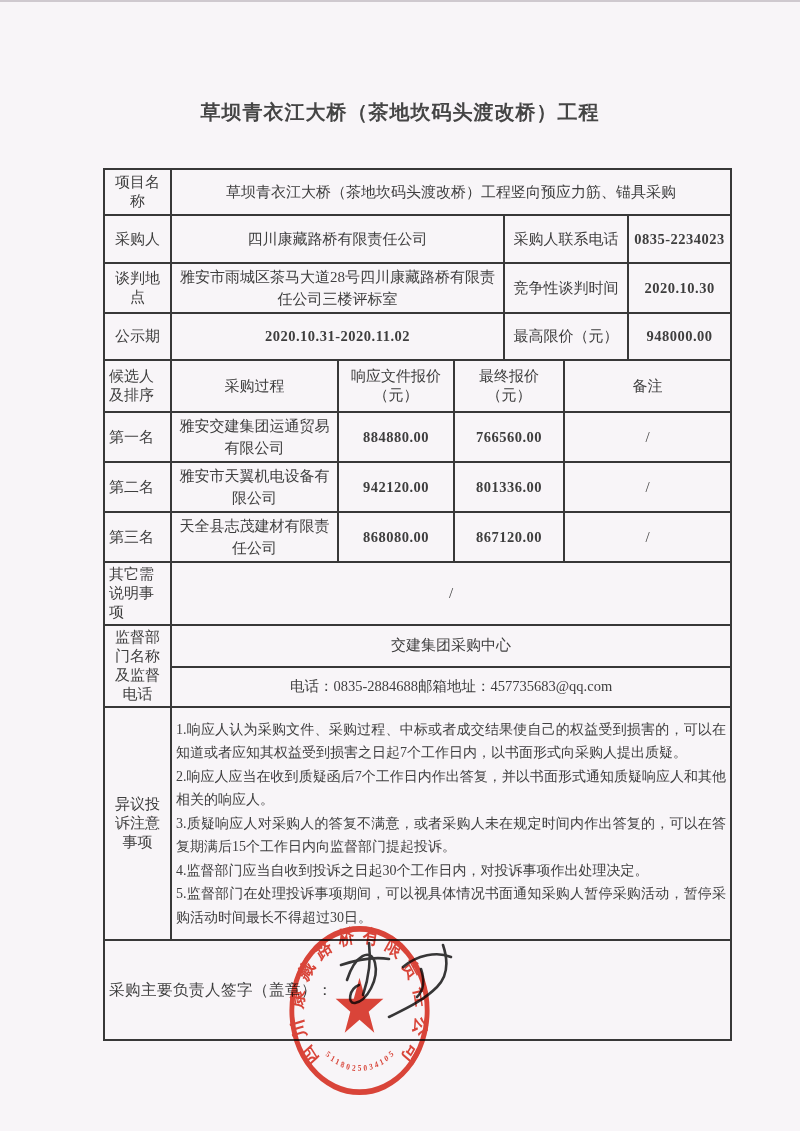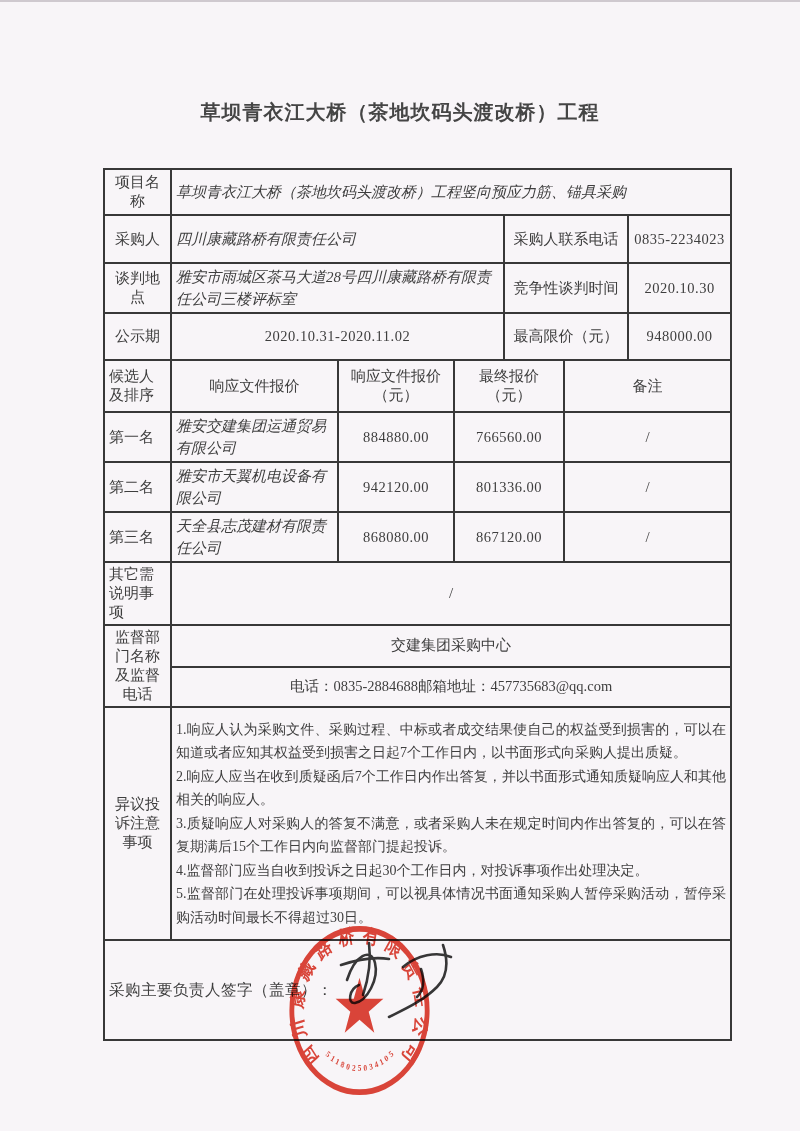--- a/index.html
+++ b/index.html
@@ -25,24 +25,24 @@
   }
   table.doc td {
     border:2px solid #383838; vertical-align:middle;
     padding:2px 4px; overflow:hidden;
   }
   .h45{height:46px}.h48{height:48px}.h50{height:50px}.h47{height:47px}
   .h52{height:52px}.h49{height:49px}.h40{height:40px}.h38{height:38px}
   .h37{height:37px}.h233{height:233px}.h100{height:100px}
   td.lbl { text-align:center; padding:2px 3px; }
   td.lbl-left { text-align:left; padding:2px 2px 2px 4px;border-radius:7px; }
-  td.left { text-align:left; padding-left:6px; line-height:22px;font-style:italic; }
+  td.left { text-align:center; padding-left:6px; line-height:22px; }
   td.ctr { text-align:center; }
   td.nowrap { white-space:nowrap; }
-  td.num { text-align:center; font-size:14.5px; letter-spacing:0.5px; }
+  td.num { text-align:center; font-size:14.5px; letter-spacing:0.5px;font-weight:bold; }
   td.notice {
     vertical-align:middle; padding:10px 8px 10px 13px;
     font-size:14px; line-height:23.5px; text-align:justify;
     word-break:break-all;
   }
   td.sig-cell {
     vertical-align:middle; text-align:left;
     padding:0 0 26px 5px; font-size:15.5px; letter-spacing:0.5px;
   }
   .stamp-svg {
@@ -98,21 +98,21 @@
 
     <tr class="h47">
       <td class="lbl">公示期</td>
       <td colspan="3" class="num nowrap">2020.10.31-2020.11.02</td>
       <td colspan="2" class="lbl nowrap">最高限价（元）</td>
       <td class="num nowrap">948000.00</td>
     </tr>
 
     <tr class="h52">
       <td class="lbl-left">候选人及排序</td>
-      <td class="ctr">响应文件报价</td>
+      <td class="ctr">采购过程</td>
       <td class="ctr">响应文件报价（元）</td>
       <td colspan="2" class="ctr">最终报价（元）</td>
       <td colspan="2" class="ctr">备注</td>
     </tr>
 
     <tr class="h49">
       <td class="lbl-left">第一名</td>
       <td class="left">雅安交建集团运通贸易有限公司</td>
       <td class="num">884880.00</td>
       <td colspan="2" class="num">766560.00</td>

